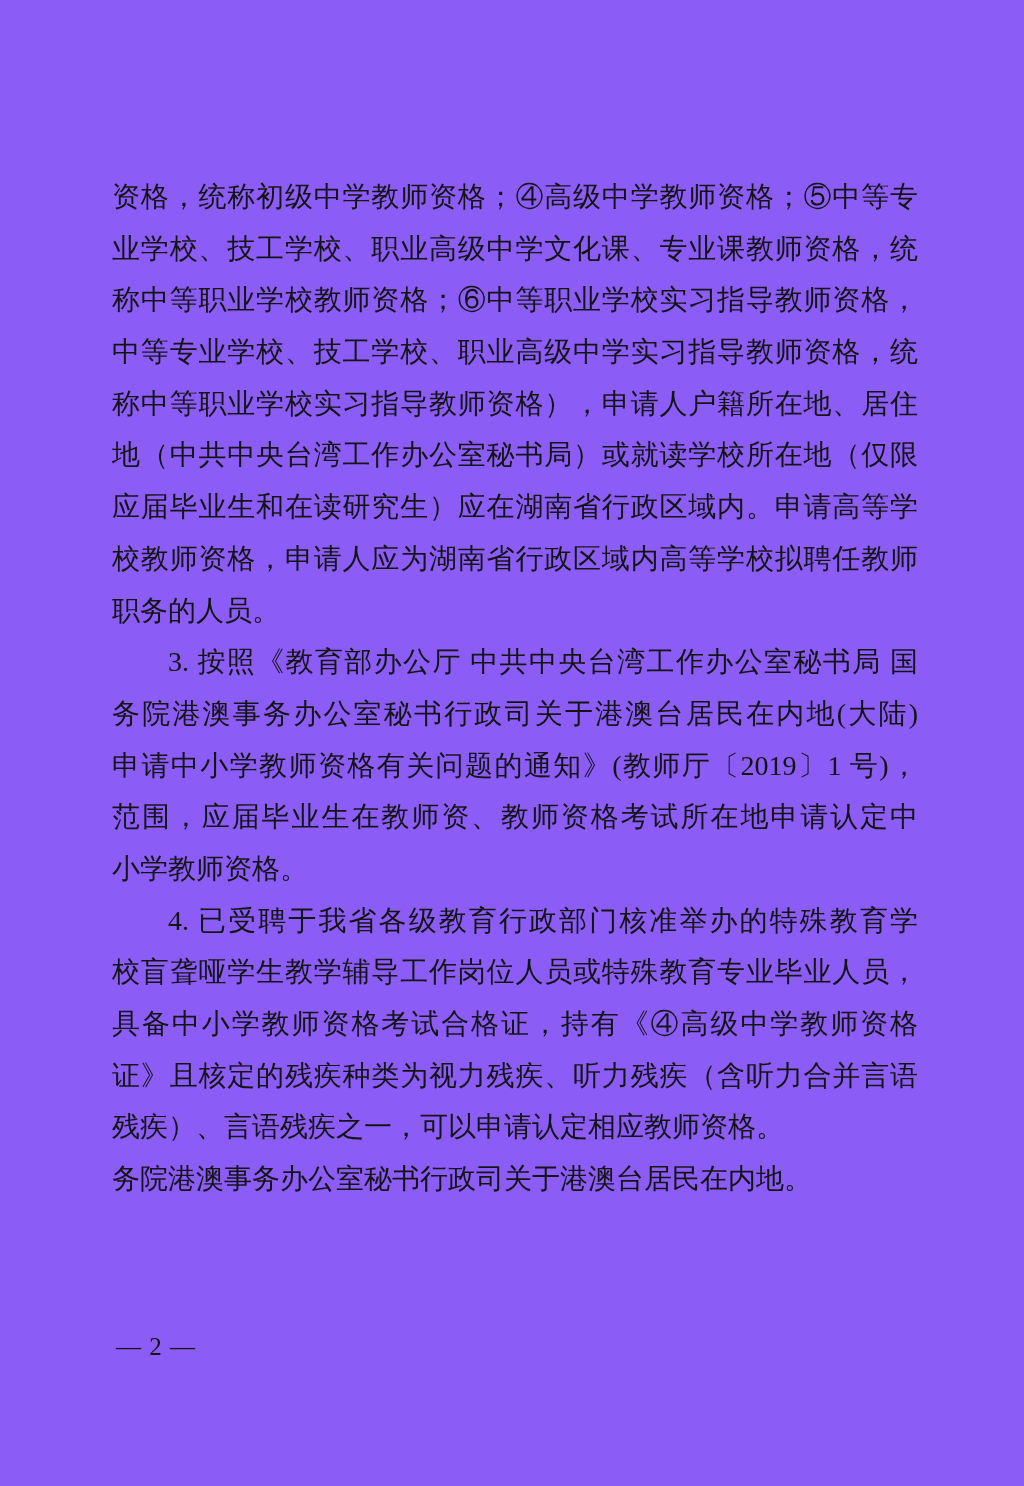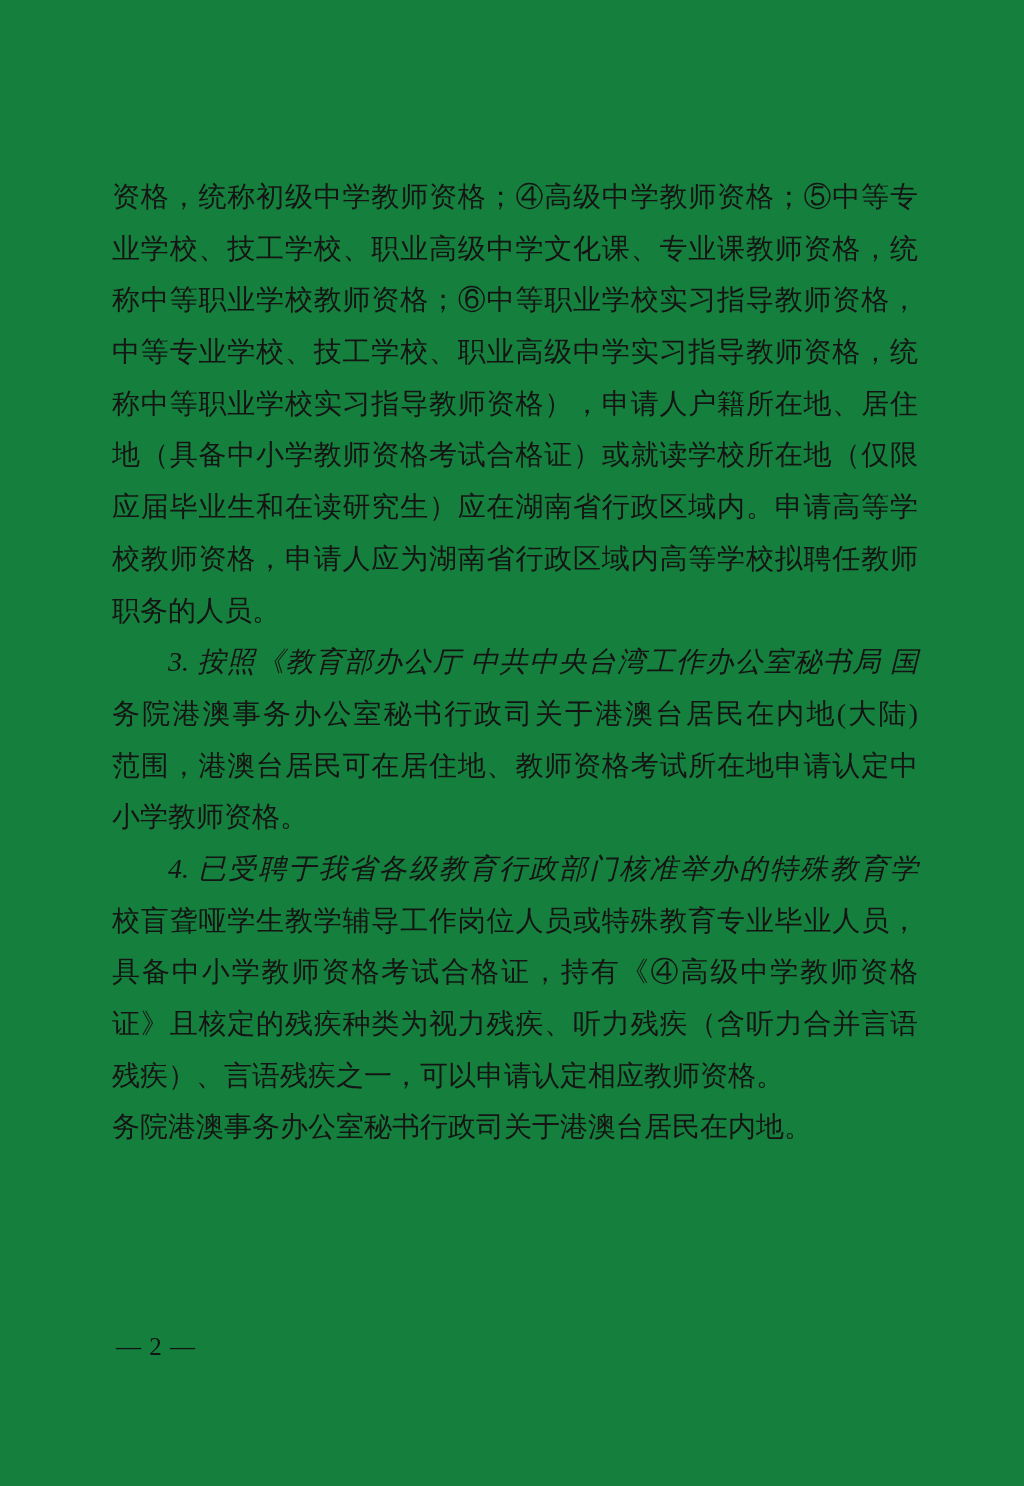--- a/index.html
+++ b/index.html
@@ -4,21 +4,21 @@
 <style>
   html, body {
     margin: 0;
     padding: 0;
     background: #ffffff;
   }
   .page {
     position: relative;
     width: 1024px;
     height: 1486px;
-    background: #15803d;
+    background: #8b5cf6;
     overflow: hidden;
     font-family: "Liberation Serif", "DejaVu Serif", serif;
     color: #141414;
   }
   .content {
     position: absolute;
     left: 112px;
     top: 171px;
     width: 806px;
   }
@@ -39,21 +39,20 @@
   
   .j {
     text-align: justify;
     text-align-last: justify;
     -moz-text-align-last: justify;
     text-justify: inter-character;
   }
   
   .ind {
     text-indent: 56px;
-    font-style: italic;
   }
   
   .end {
     text-align: left;
     text-align-last: left;
   }
   .footer {
     position: absolute;
     left: 116px;
     top: 1330px;
@@ -69,30 +68,31 @@
 <div class="page">
 
   <main class="content">
 
     <section class="para">
       <p class="ln j">资格，统称初级中学教师资格；④高级中学教师资格；⑤中等专</p>
       <p class="ln j">业学校、技工学校、职业高级中学文化课、专业课教师资格，统</p>
       <p class="ln j">称中等职业学校教师资格；⑥中等职业学校实习指导教师资格，</p>
       <p class="ln j">中等专业学校、技工学校、职业高级中学实习指导教师资格，统</p>
       <p class="ln j">称中等职业学校实习指导教师资格），申请人户籍所在地、居住</p>
-      <p class="ln j">地（具备中小学教师资格考试合格证）或就读学校所在地（仅限</p>
+      <p class="ln j">地（中共中央台湾工作办公室秘书局）或就读学校所在地（仅限</p>
       <p class="ln j">应届毕业生和在读研究生）应在湖南省行政区域内。申请高等学</p>
       <p class="ln j">校教师资格，申请人应为湖南省行政区域内高等学校拟聘任教师</p>
       <p class="ln end">职务的人员。</p>
     </section>
 
     <section class="para">
       <p class="ln j ind">3. 按照《教育部办公厅 中共中央台湾工作办公室秘书局 国</p>
       <p class="ln j">务院港澳事务办公室秘书行政司关于港澳台居民在内地(大陆)</p>
-      <p class="ln j">范围，港澳台居民可在居住地、教师资格考试所在地申请认定中</p>
+      <p class="ln j">申请中小学教师资格有关问题的通知》(教师厅〔2019〕1 号)，</p>
+      <p class="ln j">范围，应届毕业生在教师资、教师资格考试所在地申请认定中</p>
       <p class="ln end">小学教师资格。</p>
     </section>
 
     <section class="para">
       <p class="ln j ind">4. 已受聘于我省各级教育行政部门核准举办的特殊教育学</p>
       <p class="ln j">校盲聋哑学生教学辅导工作岗位人员或特殊教育专业毕业人员，</p>
       <p class="ln j">具备中小学教师资格考试合格证，持有《④高级中学教师资格</p>
       <p class="ln j">证》且核定的残疾种类为视力残疾、听力残疾（含听力合并言语</p>
       <p class="ln end">残疾）、言语残疾之一，可以申请认定相应教师资格。</p>
     </section>

